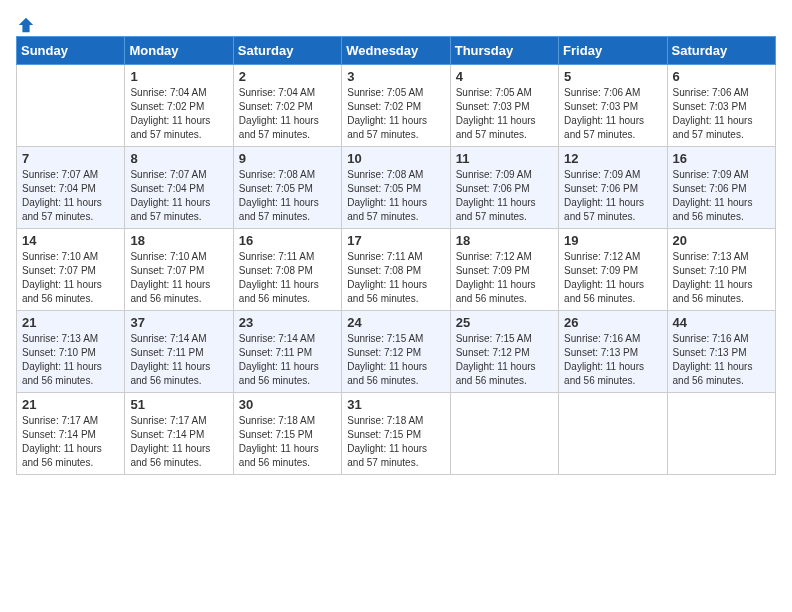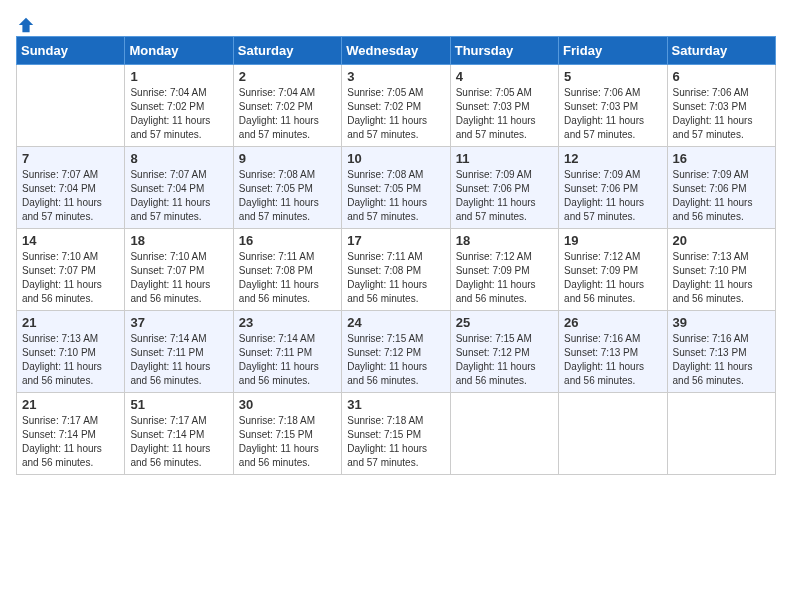--- a/index.html
+++ b/index.html
@@ -310,21 +310,21 @@
 and 56 minutes.</div>
         </td>
         <td>
           <span class="day-number">26</span>
           <div class="day-info" style="white-space: pre-line;">Sunrise: 7:16 AM
 Sunset: 7:13 PM
 Daylight: 11 hours
 and 56 minutes.</div>
         </td>
         <td>
-          <span class="day-number">39</span>
+          <span class="day-number">44</span>
           <div class="day-info" style="white-space: pre-line;">Sunrise: 7:16 AM
 Sunset: 7:13 PM
 Daylight: 11 hours
 and 56 minutes.</div>
         </td>
       </tr>
       <tr>
         <td>
           <span class="day-number">21</span>
           <div class="day-info" style="white-space: pre-line;">Sunrise: 7:17 AM

